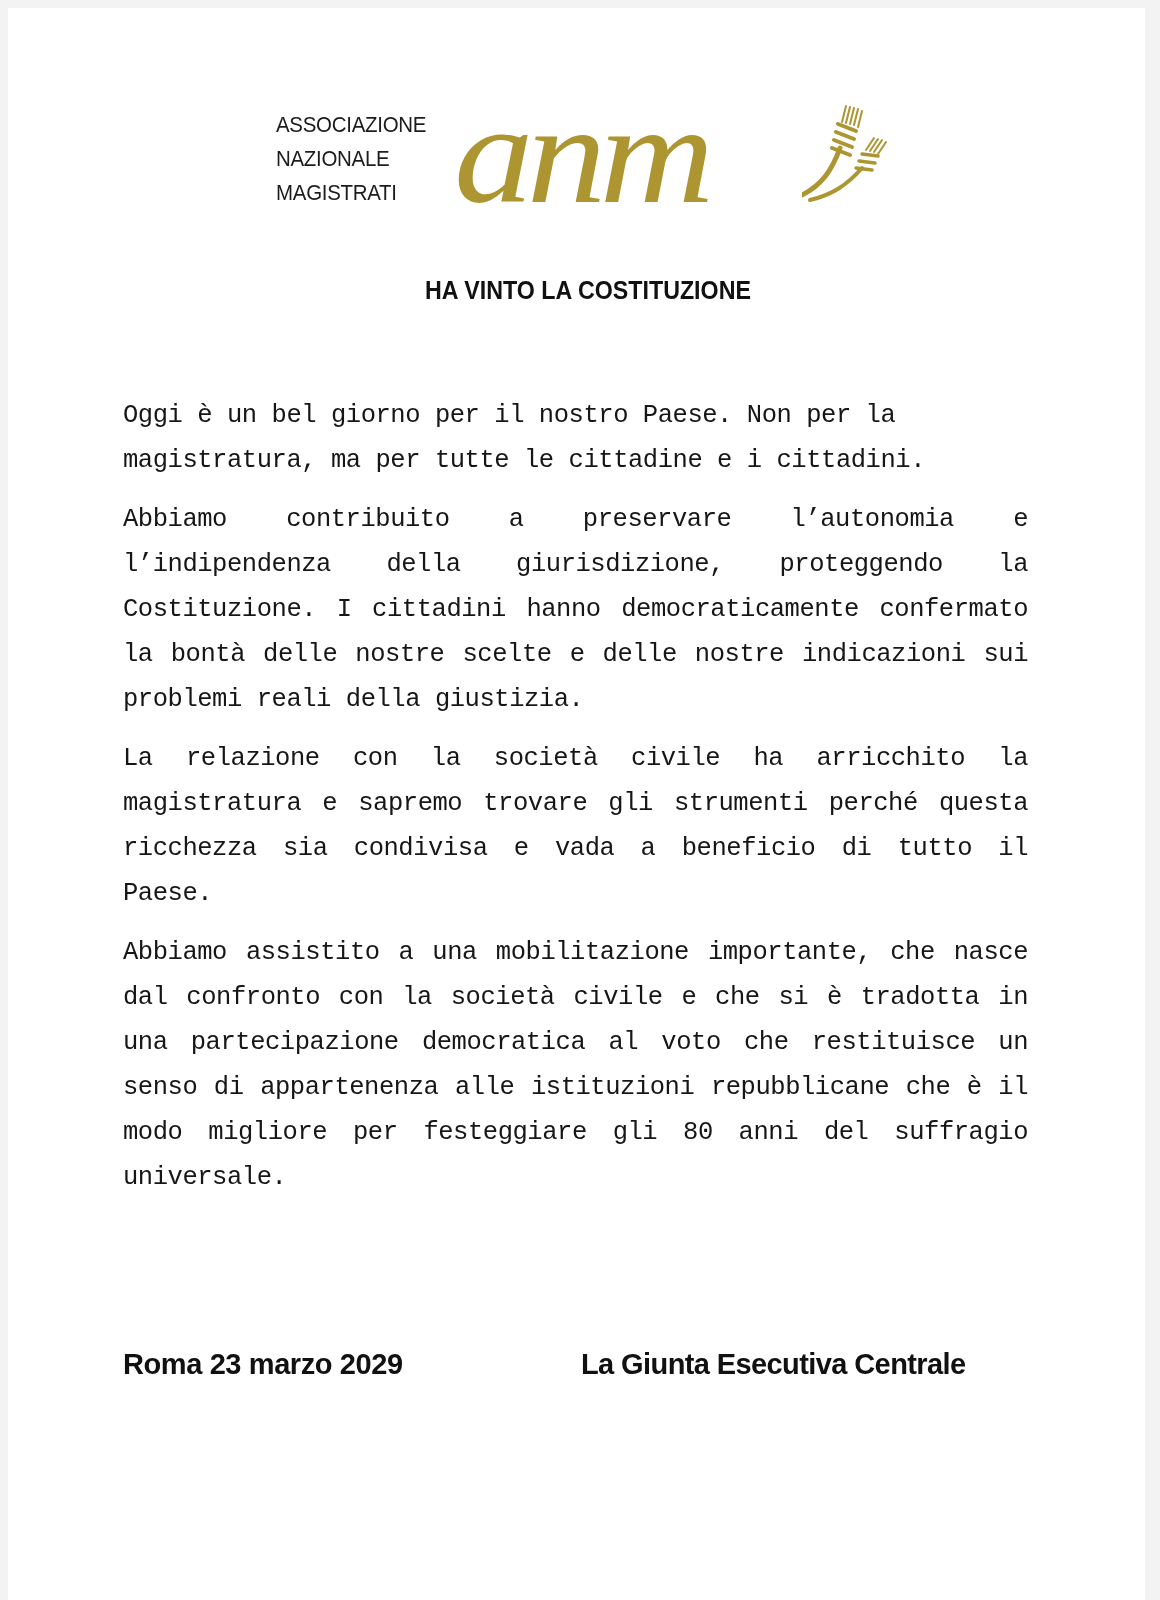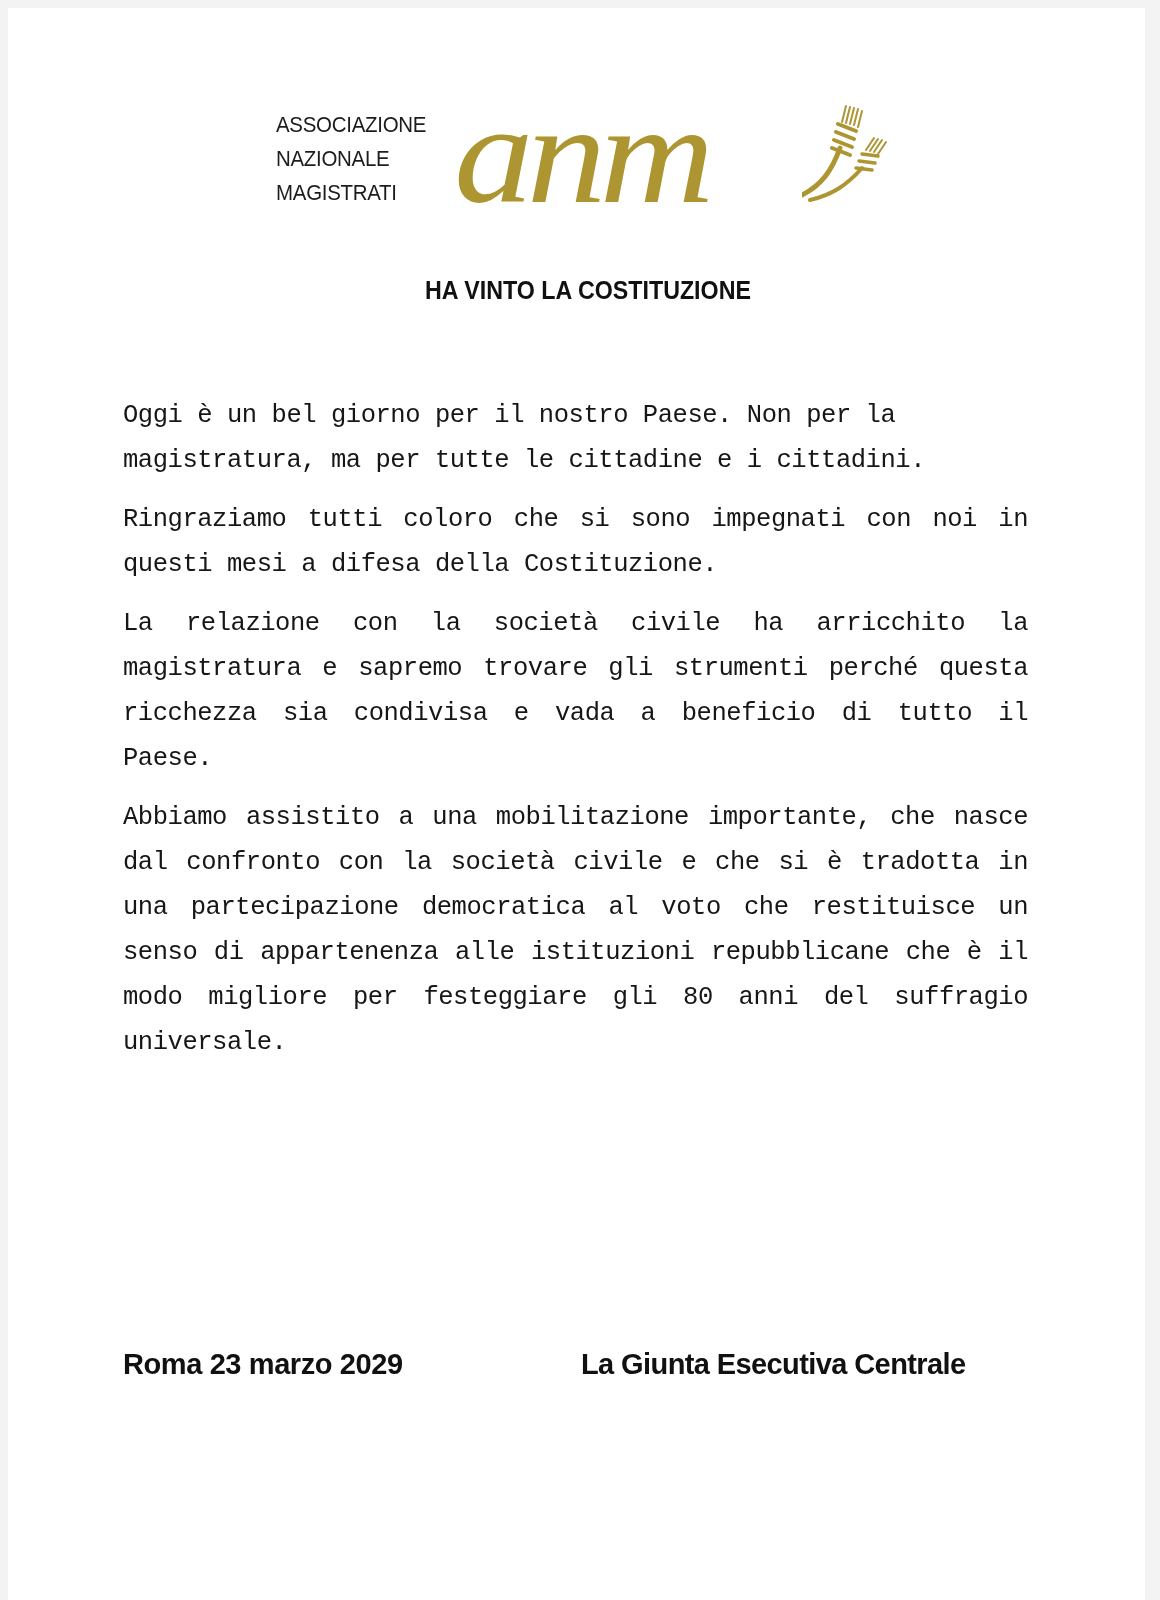--- a/index.html
+++ b/index.html
@@ -158,21 +158,21 @@
           <path d="M76 54 L 84 42"></path>
         </g>
       </g>
     </svg>
   </div>
 
   <div class="title">HA VINTO LA COSTITUZIONE</div>
 
   <div class="body-text">
     <p class="last-justify-none">Oggi è un bel giorno per il nostro Paese. Non per la magistratura, ma per tutte le cittadine e i cittadini.</p>
-    <p>Ringraziamo tutti coloro che si sono impegnati con noi in questi mesi a difesa della Costituzione.</p>
+    <p>Abbiamo contribuito a preservare l’autonomia e l’indipendenza della giurisdizione, proteggendo la Costituzione. I cittadini hanno democraticamente confermato la bontà delle nostre scelte e delle nostre indicazioni sui problemi reali della giustizia.</p>
     <p>La relazione con la società civile ha arricchito la magistratura e sapremo trovare gli strumenti perché questa ricchezza sia condivisa e vada a beneficio di tutto il Paese.</p>
     <p>Abbiamo assistito a una mobilitazione importante, che nasce dal confronto con la società civile e che si è tradotta in una partecipazione democratica al voto che restituisce un senso di appartenenza alle istituzioni repubblicane che è il modo migliore per festeggiare gli 80 anni del suffragio universale.</p>
   </div>
 
   <div class="footer">
     <div class="place-date">Roma 23 marzo 2029</div>
     <div class="signature">La Giunta Esecutiva Centrale</div>
   </div>
 
 </div>

